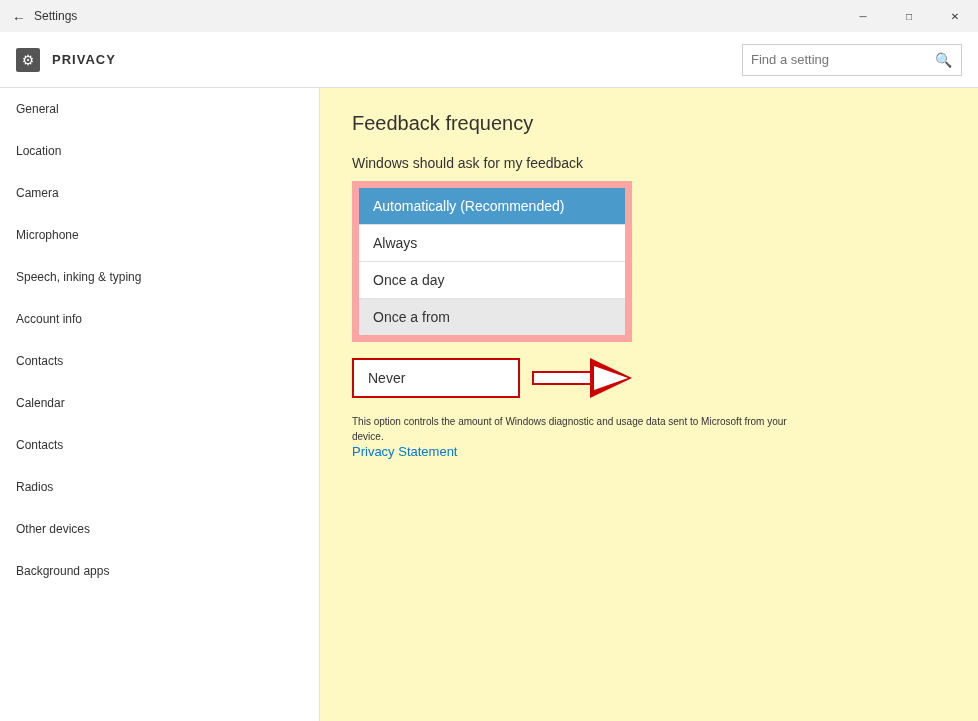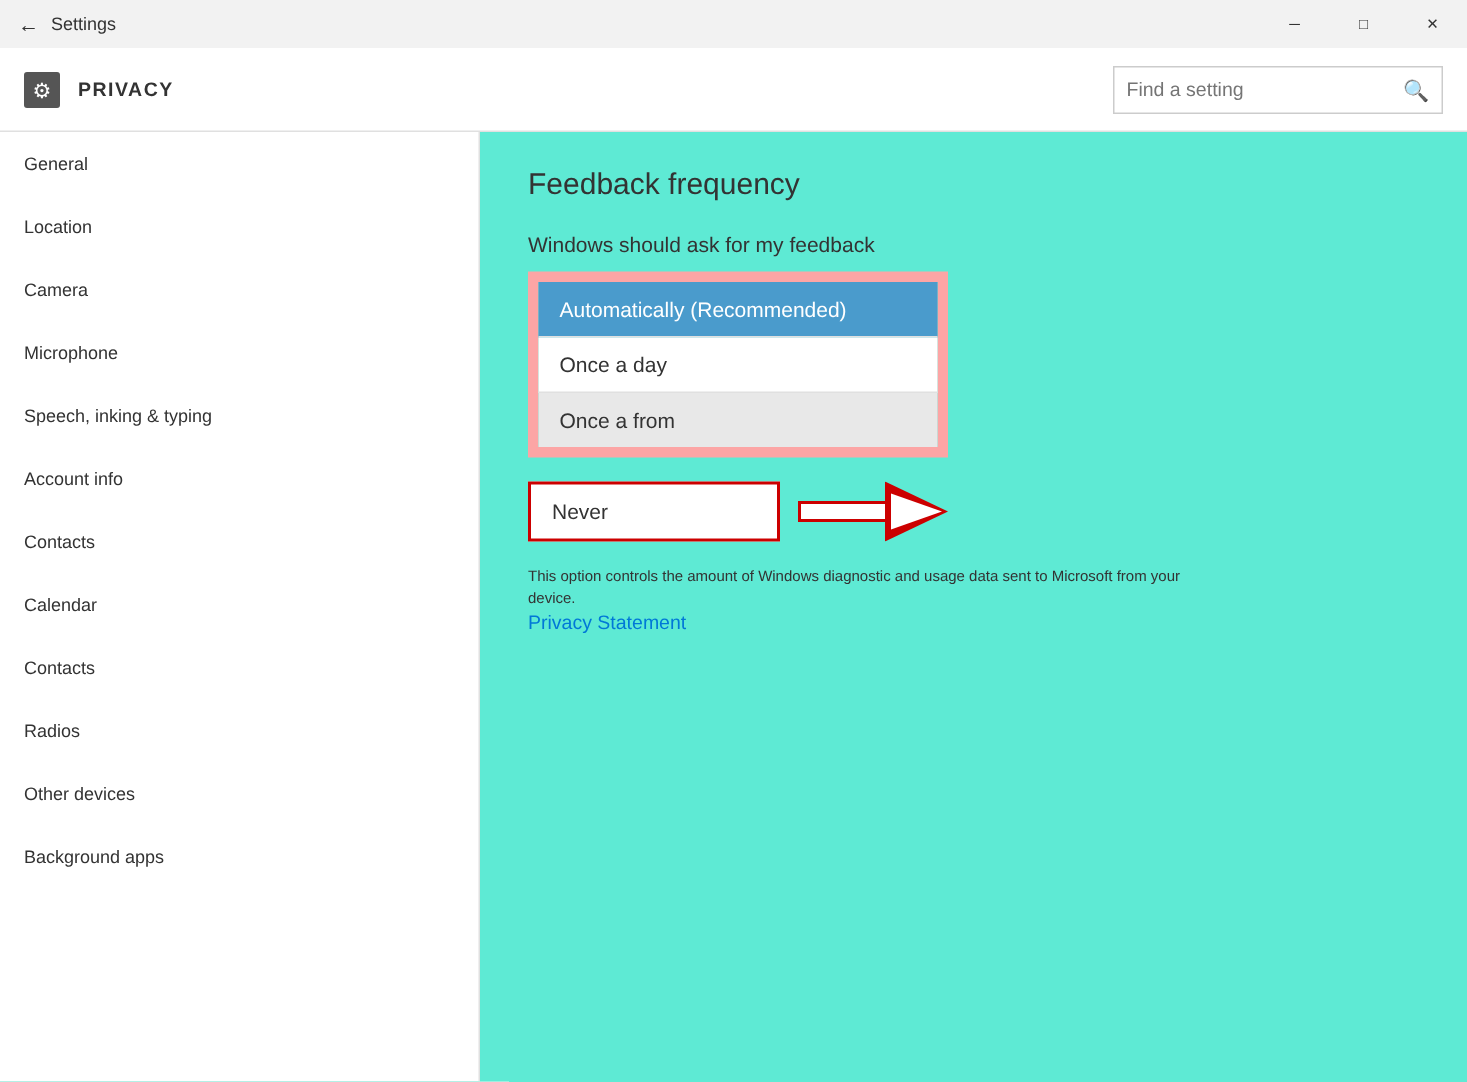--- a/index.html
+++ b/index.html
@@ -82,21 +82,21 @@
       display: flex;
       align-items: center;
     }
     .sidebar-item.active { background: #b3cce8; color: #000; }
 
     
     .main-content {
       flex: 1;
       padding: 24px 32px;
       overflow-y: auto;
-      background: #5eead4;
+      background: #fef9c3;
     }
 
     .page-title {
       font-size: 20px;
       font-weight: 300;
       color: #333;
       margin-bottom: 20px;
     }
 
     .section-label {
@@ -210,20 +210,21 @@
     <div class="sidebar-item">Other devices</div>
     <div class="sidebar-item">Background apps</div>
   </div>
 
   <div class="main-content">
     <div class="page-title">Feedback frequency</div>
     <div class="section-label">Windows should ask for my feedback</div>
 
     <div class="dropdown-list">
       <div class="dropdown-item selected">Automatically (Recommended)</div>
+      <div class="dropdown-item">Always</div>
       <div class="dropdown-item">Once a day</div>
       <div class="dropdown-item highlighted">Once a from</div>
     </div>
 
     <div style="width: 280px; margin-bottom: 16px;">
       <div class="never-row">
         <div class="never-item">Never</div>
         <div class="red-arrow">
           <svg width="100" height="40" viewBox="0 0 100 40">
 

